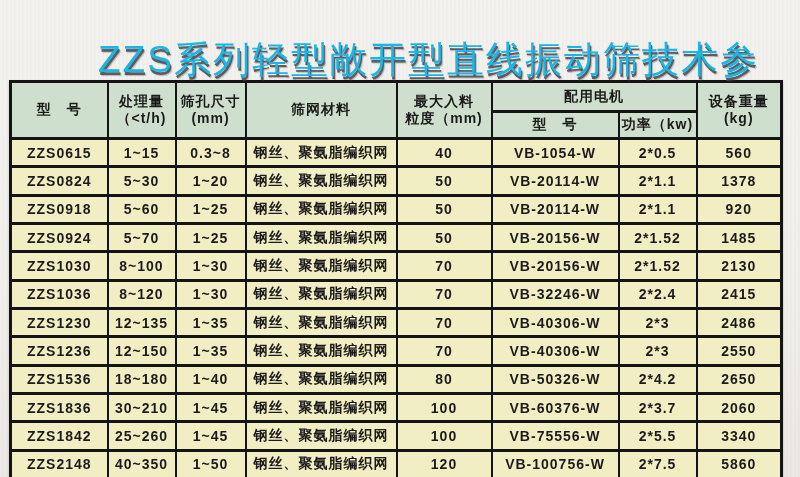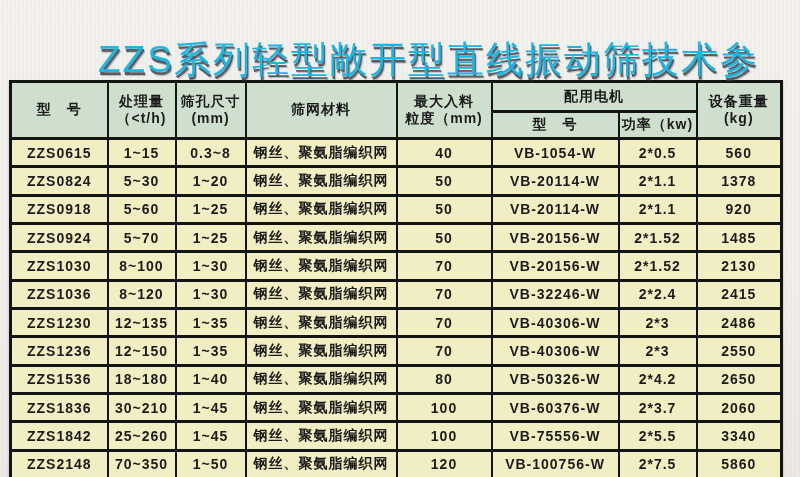--- a/index.html
+++ b/index.html
@@ -236,21 +236,21 @@
         <td>25~260</td>
         <td>1~45</td>
         <td class="c-material">钢丝、聚氨脂编织网</td>
         <td>100</td>
         <td class="c-motor">VB-75556-W</td>
         <td>2*5.5</td>
         <td>3340</td>
       </tr>
       <tr>
         <td class="c-model">ZZS2148</td>
-        <td>70~350</td>
+        <td>40~350</td>
         <td>1~50</td>
         <td class="c-material">钢丝、聚氨脂编织网</td>
         <td>120</td>
         <td class="c-motor">VB-100756-W</td>
         <td>2*7.5</td>
         <td>5860</td>
       </tr>
     </tbody>
   </table>
 </div>

